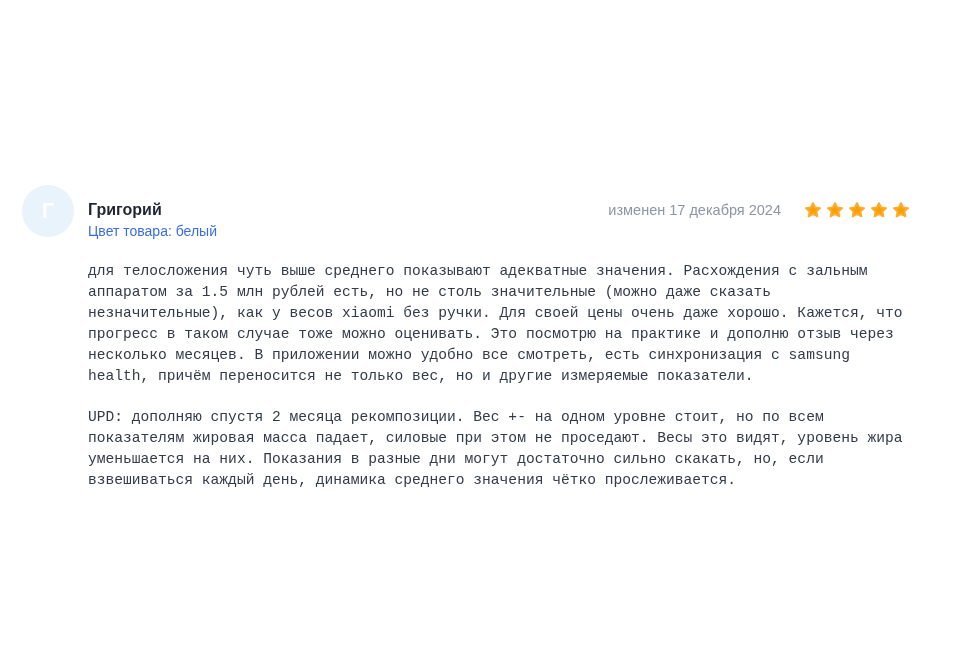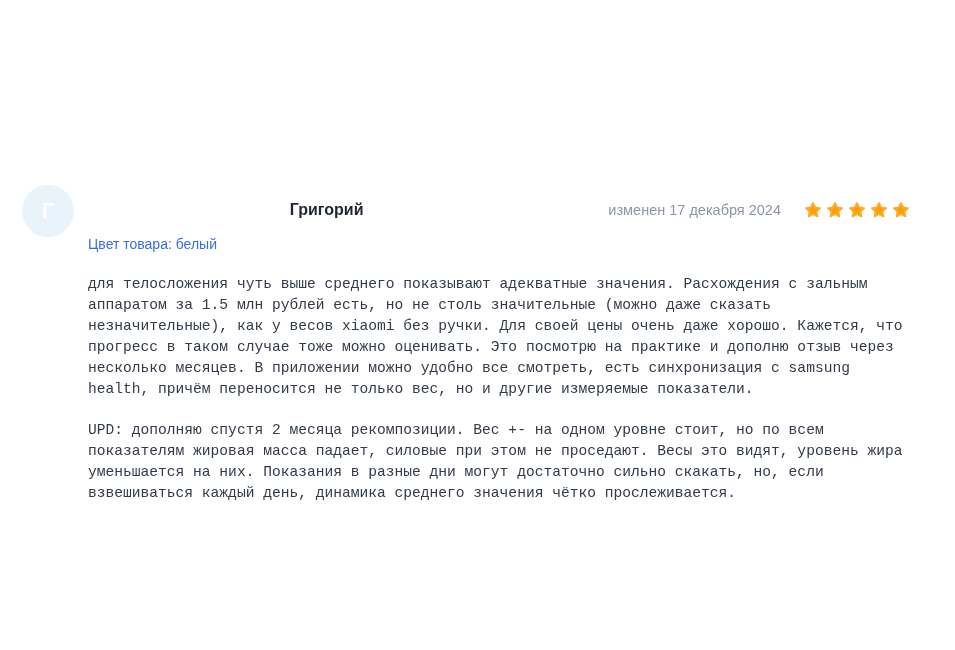--- a/index.html
+++ b/index.html
@@ -36,21 +36,20 @@
   }
   .content {
     flex: 1;
     margin-left: 14px;
     padding-top: 16px;
     min-width: 0;
   }
   .header-row {
     display: flex;
     align-items: center;
-    text-align: center;
   }
   .author-name {
     font-size: 16px;
     font-weight: 700;
     color: #1F2633;
     flex: 1 1 auto;
   }
   .header-right {
     display: flex;
     align-items: center;
@@ -68,21 +67,21 @@
     align-items: center;
     gap: 4px;
   }
   .rating-stars svg.star {
     width: 18px;
     height: 18px;
     display: block;
   }
   .variant-link {
     display: inline-block;
-    margin-top: 17px;
+    margin-top: 4px;
     font-size: 14px;
     color: #3A6EDE;
     text-decoration: none;
     cursor: pointer;
   }
   .body-text {
     margin-top: 21px;
     font-size: 14.6px;
     line-height: 21px;
     color: #333B49;

